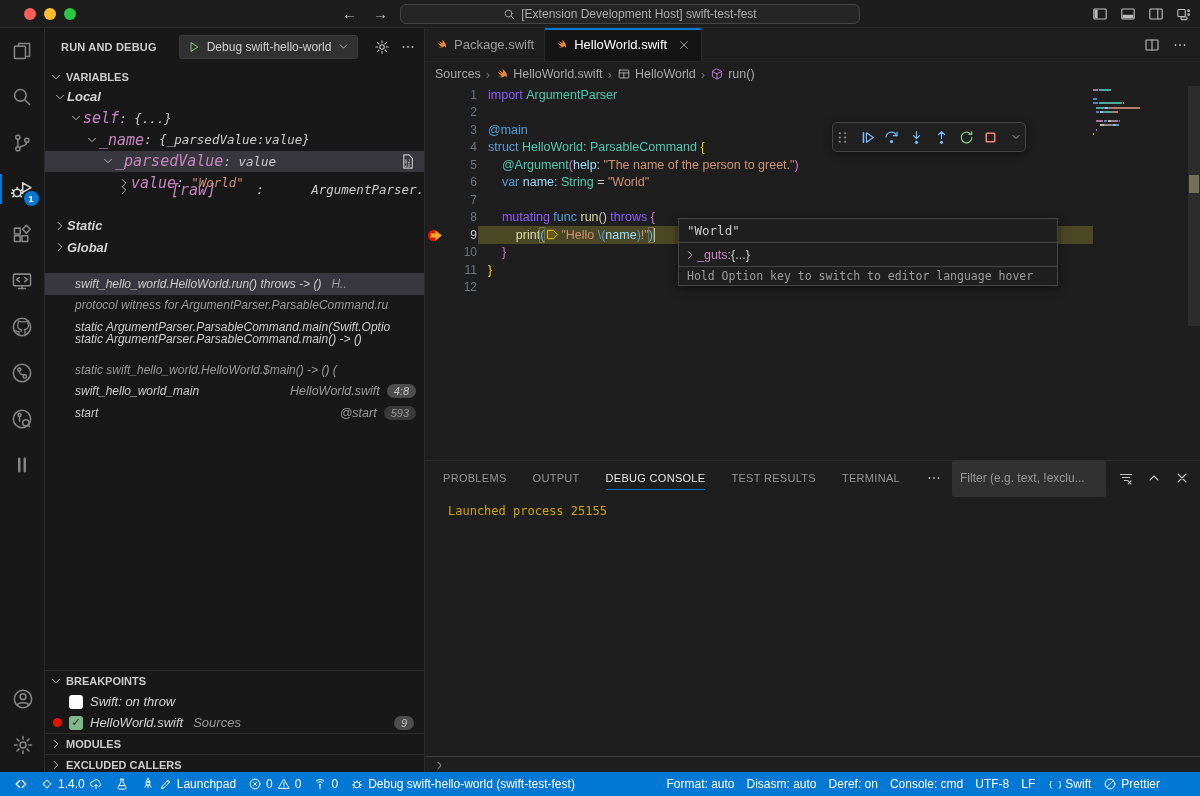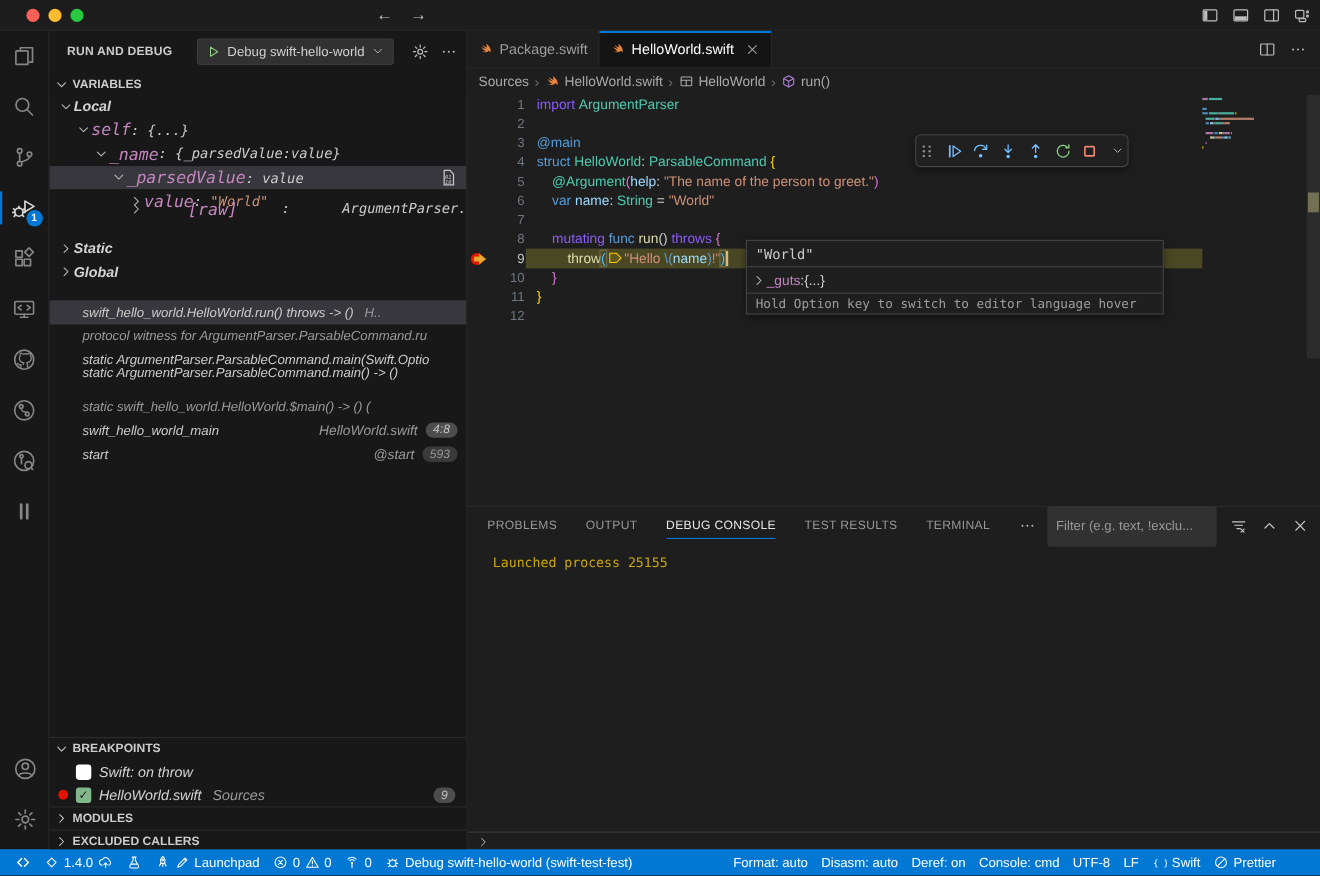--- a/index.html
+++ b/index.html
@@ -151,20 +151,29 @@
   <div class="titlebar">
     <div class="traffic">
       <span class="tl r"></span>
       <span class="tl y"></span>
       <span class="tl g"></span>
     </div>
     <div class="navarrows">
       <span>←</span>
       <span>→</span>
     </div>
+    <div class="cmdcenter">
+      <span class="ico s">
+          <svg viewBox="0 0 16 16">
+            <circle cx="6.8" cy="6.8" r="4.2"></circle>
+            <path d="M10 10l3.5 3.5"></path>
+          </svg>
+        </span>
+      <span>[Extension Development Host] swift-test-fest</span>
+    </div>
     <div class="tb-icons" id="titleIcons">
         <span class="ico">
           <svg viewBox="0 0 16 16">
             <rect x="1.8" y="3" width="12.4" height="10" rx="1"></rect>
             <rect x="2.6" y="3.8" width="3" height="8.4" style="fill:currentColor;stroke:none"></rect>
           </svg>
         </span>
         <span class="ico">
           <svg viewBox="0 0 16 16">
             <rect x="1.8" y="3" width="12.4" height="10" rx="1"></rect>
@@ -584,21 +593,21 @@
             <div class="cline"><span class="cl-glyph"></span><span class="cl-num">1</span><span class="cl-code"><span class="tk-kw">import</span><span class="tk-pl"> </span><span class="tk-ty">ArgumentParser</span></span></div>
             <div class="cline"><span class="cl-glyph"></span><span class="cl-num">2</span><span class="cl-code"></span></div>
             <div class="cline"><span class="cl-glyph"></span><span class="cl-num">3</span><span class="cl-code"><span class="tk-kw2">@main</span></span></div>
             <div class="cline"><span class="cl-glyph"></span><span class="cl-num">4</span><span class="cl-code"><span class="tk-kw2">struct</span><span class="tk-pl"> </span><span class="tk-ty">HelloWorld</span><span class="tk-pl">: </span><span class="tk-ty">ParsableCommand</span><span class="tk-pl"> </span><span class="tk-b1">{</span></span></div>
             <div class="cline"><span class="cl-glyph"></span><span class="cl-num">5</span><span class="cl-code"><span class="tk-pl">    </span><span class="tk-ty">@Argument</span><span class="tk-b2">(</span><span class="tk-vr">help</span><span class="tk-pl">: </span><span class="tk-st">"The name of the person to greet."</span><span class="tk-b2">)</span></span></div>
             <div class="cline"><span class="cl-glyph"></span><span class="cl-num">6</span><span class="cl-code"><span class="tk-pl">    </span><span class="tk-kw2">var</span><span class="tk-pl"> </span><span class="tk-vr">name</span><span class="tk-pl">: </span><span class="tk-ty">String</span><span class="tk-pl"> = </span><span class="tk-st">"World"</span></span></div>
             <div class="cline"><span class="cl-glyph"></span><span class="cl-num">7</span><span class="cl-code"></span></div>
             <div class="cline"><span class="cl-glyph"></span><span class="cl-num">8</span><span class="cl-code"><span class="tk-pl">    </span><span class="tk-kw">mutating</span><span class="tk-pl"> </span><span class="tk-kw2">func</span><span class="tk-pl"> </span><span class="tk-fn">run</span><span class="tk-pl">() </span><span class="tk-kw">throws</span><span class="tk-pl"> </span><span class="tk-b2">{</span></span></div>
             <div class="cline cur"><div class="band"></div><span class="cl-glyph"><span class="bpmark"><span class="dot"></span><span class="arr"><svg viewBox="0 0 16 16">
                       <path d="M2 5.8h5V2.8L13.6 8 7 13.2v-3H2z" style="fill:#f0a732;stroke:#c2801f;stroke-width:0.6"></path>
-                    </svg></span></span></span><span class="cl-num">9</span><span class="cl-code"><span class="tk-pl">        </span><span class="tk-fn">throw</span><span class="tk-bx">(</span><span class="ipicon"><svg viewBox="0 0 16 16">
+                    </svg></span></span></span><span class="cl-num">9</span><span class="cl-code"><span class="tk-pl">        </span><span class="tk-fn">print</span><span class="tk-bx">(</span><span class="ipicon"><svg viewBox="0 0 16 16">
                     <path d="M2.5 3.5h6.5L13.5 8 9 12.5H2.5z" style="stroke:#ffcc00;fill:rgba(255,204,0,0.12)"></path>
                   </svg></span><span class="tk-st">"Hello </span><span class="tk-in">\(</span><span class="tk-vr">name</span><span class="tk-in">)</span><span class="tk-st">!"</span><span class="tk-bx">)</span><span class="cursorbar"></span></span></div>
             <div class="cline"><span class="cl-glyph"></span><span class="cl-num">10</span><span class="cl-code"><span class="tk-pl">    </span><span class="tk-b2">}</span></span></div>
             <div class="cline"><span class="cl-glyph"></span><span class="cl-num">11</span><span class="cl-code"><span class="tk-b1">}</span></span></div>
             <div class="cline"><span class="cl-glyph"></span><span class="cl-num">12</span><span class="cl-code"></span></div>
           </div>
         <div class="minimap" id="minimap">
             <div class="mm-row">
               <span class="mm-tok" style="width: 5.1px; background: rgb(197, 134, 192);"></span>
               <span class="mm-tok" style="width: 0.85px; background: transparent;"></span>

